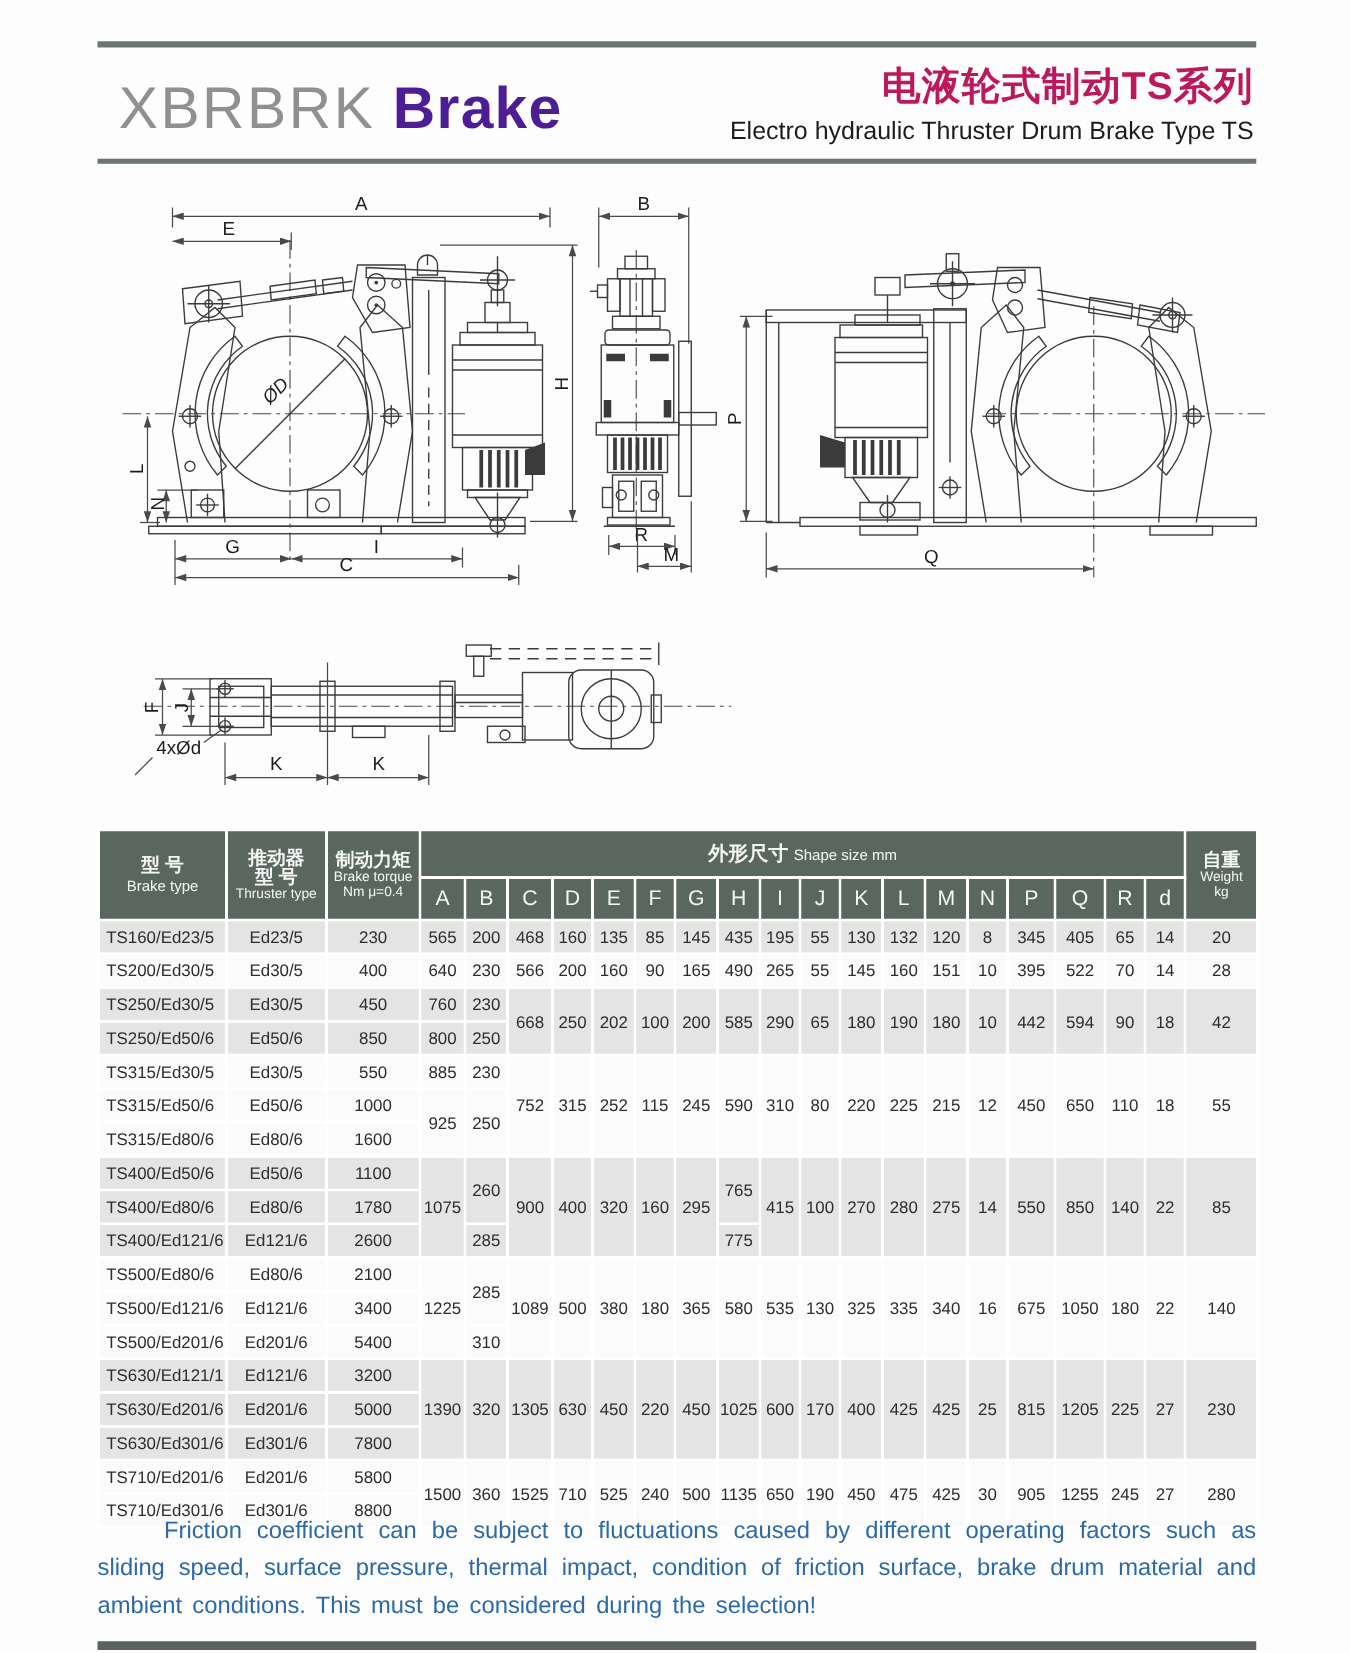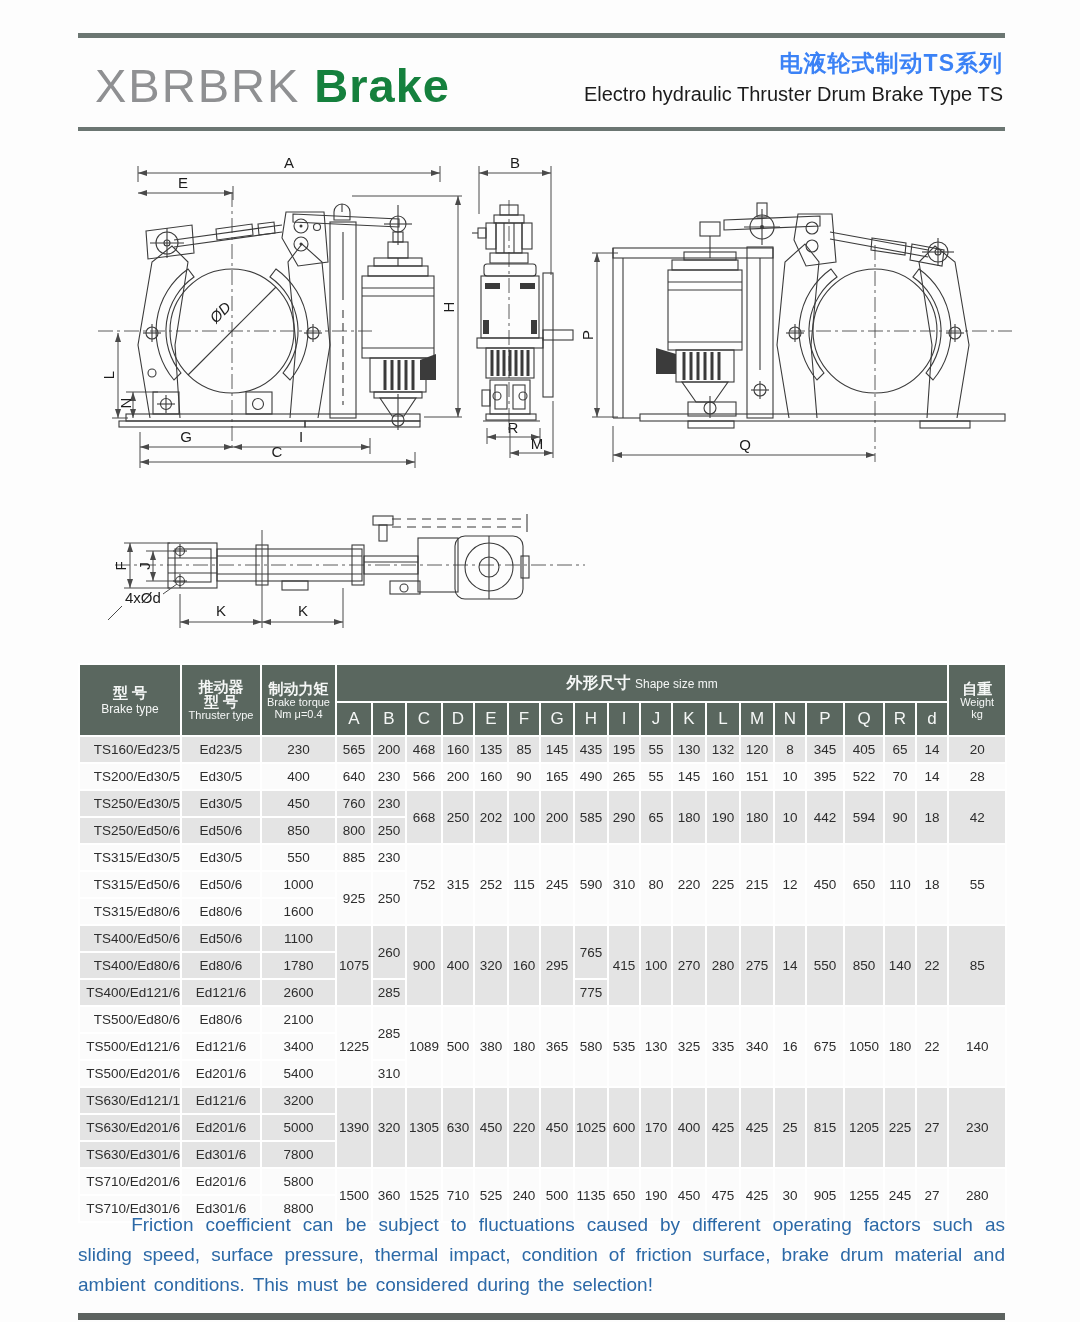--- a/index.html
+++ b/index.html
@@ -5,23 +5,23 @@
   html,body{margin:0;padding:0;background:#fff;}
   #page{position:relative;width:1080px;height:1322px;background:#fdfdfd;overflow:hidden;
         font-family:"Liberation Sans",sans-serif;}
   .bar{position:absolute;left:78px;width:927px;background:#6b7672;}
   #bar-top{top:33px;height:5px;}
   #bar-head-bottom{top:127px;height:4px;}
   #bar-bottom{top:1313px;height:7px;background:#5c625f;}
   
   #logo{position:absolute;left:95px;top:58px;white-space:nowrap;}
   #logo .gray{font-size:47px;color:#8f9092;letter-spacing:2px;font-weight:400;}
-  #logo .blue{font-size:47px;color:#15803d;font-weight:700;margin-left:14px;letter-spacing:1px;}
+  #logo .blue{font-size:47px;color:#4c1d95;font-weight:700;margin-left:14px;letter-spacing:1px;}
   #title-block{position:absolute;right:77px;top:48px;text-align:right;}
-  #title-cn{font-size:23px;font-weight:700;color:#3b82f6;letter-spacing:1px;}
+  #title-cn{font-size:31px;font-weight:700;color:#be185d;letter-spacing:1px;}
   #title-en{font-size:20px;color:#1c1c1c;margin-top:4px;margin-left:11px;}
   
   #drawings{position:absolute;left:0;top:140px;}
   .ln{fill:none;stroke:#3b3b3b;stroke-width:1.1;}
   .fd{fill:#3b3b3b;stroke:none;}
   .dim{fill:none;stroke:#4a4a4a;stroke-width:1;}
   .cl{fill:none;stroke:#4a4a4a;stroke-width:0.9;stroke-dasharray:15 4 3 4;}
   .lbl{font-family:"Liberation Sans",sans-serif;font-size:15px;fill:#1c1c1c;}
   
   #spec-table-wrap{position:absolute;left:78px;top:663px;}
@@ -33,21 +33,21 @@
   .h-cn{font-size:15px;font-weight:700;line-height:18px;}
   .h-cn.sm{line-height:15px;}
   .h-en{font-size:12px;line-height:14px;}
   .h-en.xs{font-size:11px;line-height:12px;}
   .dimletter{font-size:17px;}
   .shape-cn{font-size:16px;font-weight:700;text-align:center;}
   .shape-en{font-size:12px;}
   tbody td{font-size:13.5px;color:#2d2d2d;height:25px;}
   tbody tr.gray td{background:#e4e4e4;}
   tbody tr.white td{background:#fbfbfb;}
-  td.lcol{text-align:right;padding-left:5px;}
+  td.lcol{text-align:left;padding-left:5px;}
   
   #footer-notes{position:absolute;left:78px;top:1208px;width:927px;}
   .note{color:#2c69a7;text-align:justify;}
   #note-cn{font-size:20px;line-height:33px;text-indent:2em;letter-spacing:0.5px;}
   #note-en{font-size:19px;line-height:30px;text-indent:2.8em;margin-top:2px;word-spacing:3px;}
 </style>
 </head>
 <body>
 
 <div id="page">

